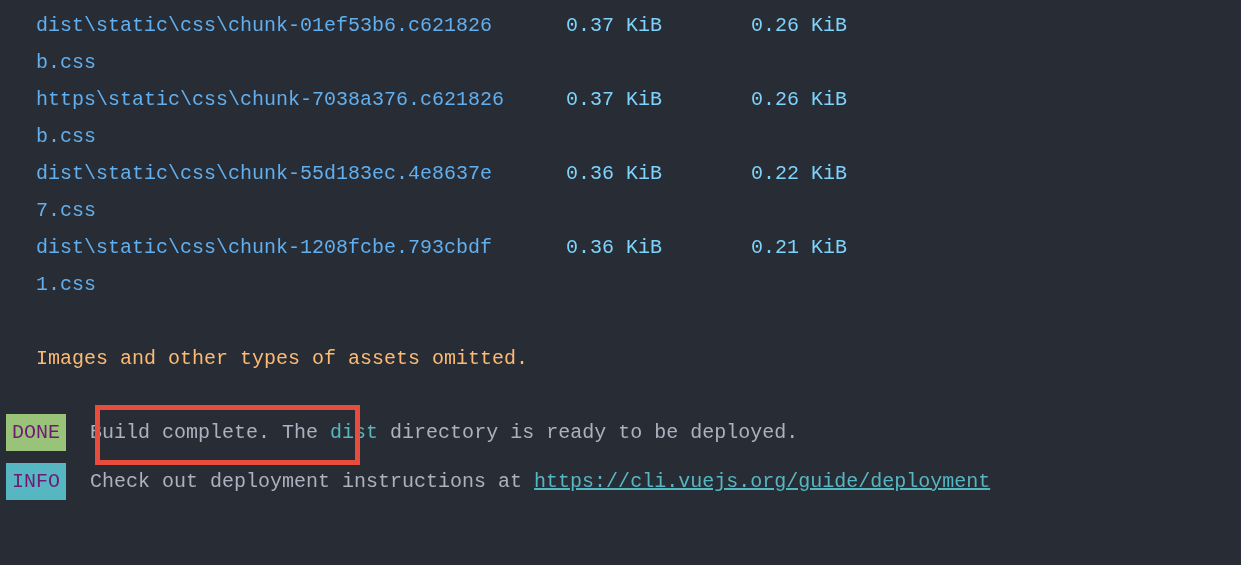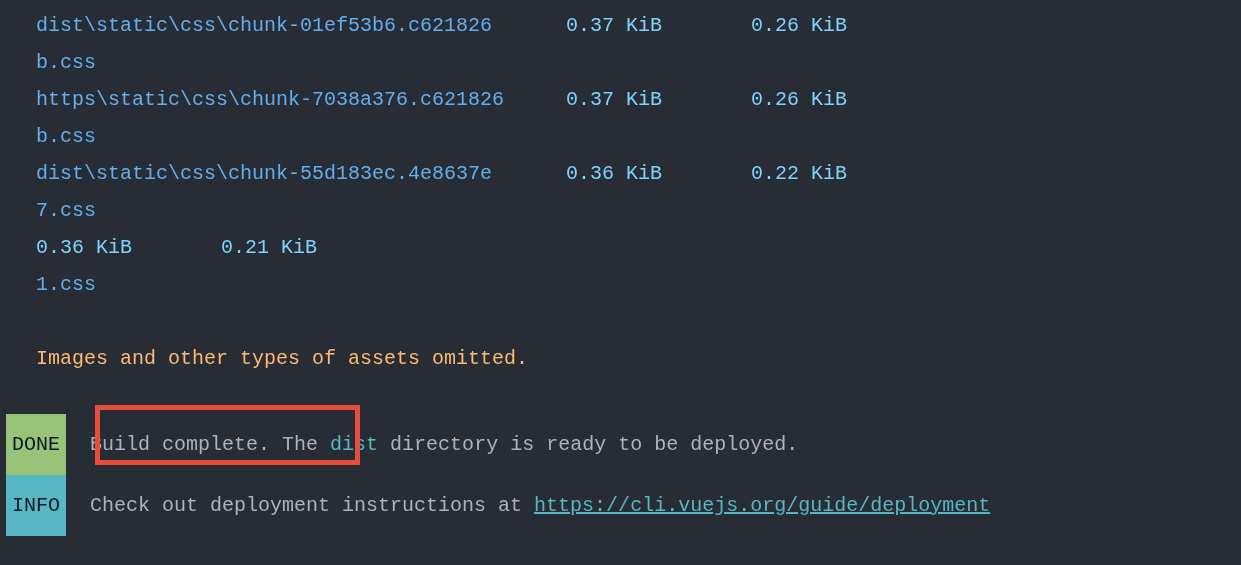--- a/index.html
+++ b/index.html
@@ -44,29 +44,30 @@
     .dim-text {
       color: #fdba74;
     }
     .badge-row {
       display: flex;
       align-items: baseline;
       white-space: pre;
       margin-left: -30px;
     }
     .badge {
-      padding: 12px 6px;
-      color: #0f172a;
+      padding: 0 6px;
+      color: #701a75;
       font-weight: normal;
     }
     .badge-done {
       background-color: #98c379;
     }
     .badge-info {
       background-color: #56b6c2;
+      margin-top: 12px;
     }
     .green-text {
       color: #56b6c2;
     }
     .link {
       color: #56b6c2;
       text-decoration: underline;
     }
     .blank-line {
       height: 1.85em;
@@ -109,20 +110,21 @@
   <div class="file-path">b.css</div>
 
   <div class="row">
     <span class="col-file file-path">dist\static\css\chunk-55d183ec.4e8637e</span>
     <span class="col-size1 size-col">0.36 KiB</span>
     <span class="col-size2 size-col">0.22 KiB</span>
   </div>
   <div class="file-path">7.css</div>
 
   <div class="row">
+    <span class="col-file file-path">dist\static\css\chunk-1208fcbe.793cbdf</span>
     <span class="col-size1 size-col">0.36 KiB</span>
     <span class="col-size2 size-col">0.21 KiB</span>
   </div>
   <div class="file-path">1.css</div>
 
   <div class="blank-line"></div>
 
   <div class="dim-text">Images and other types of assets omitted.</div>
 
   <div class="blank-line"></div>

